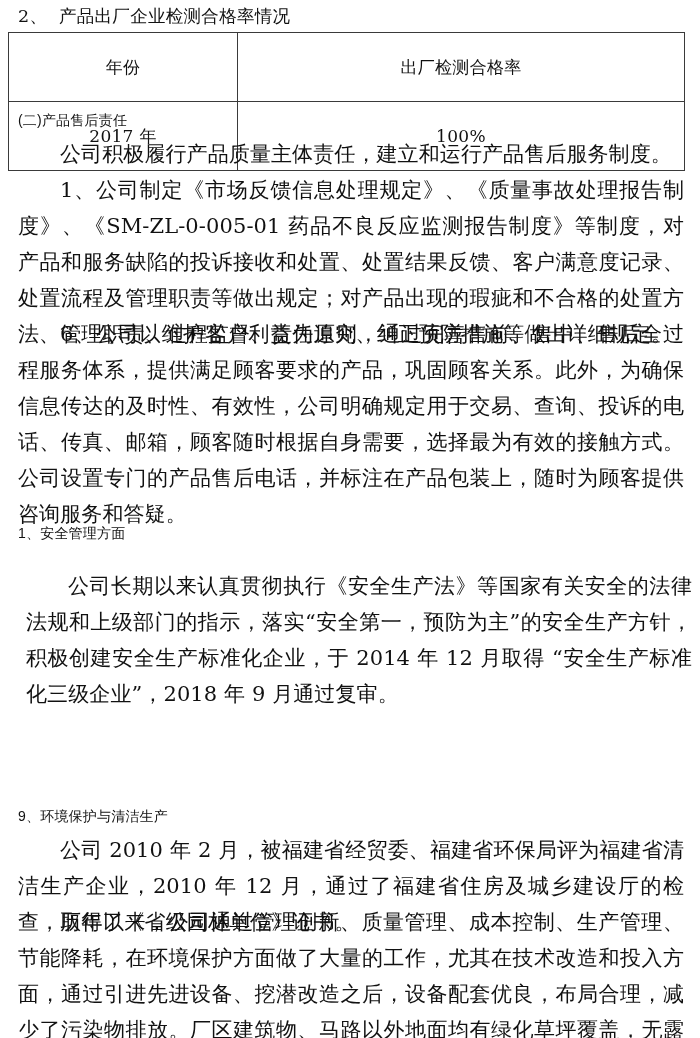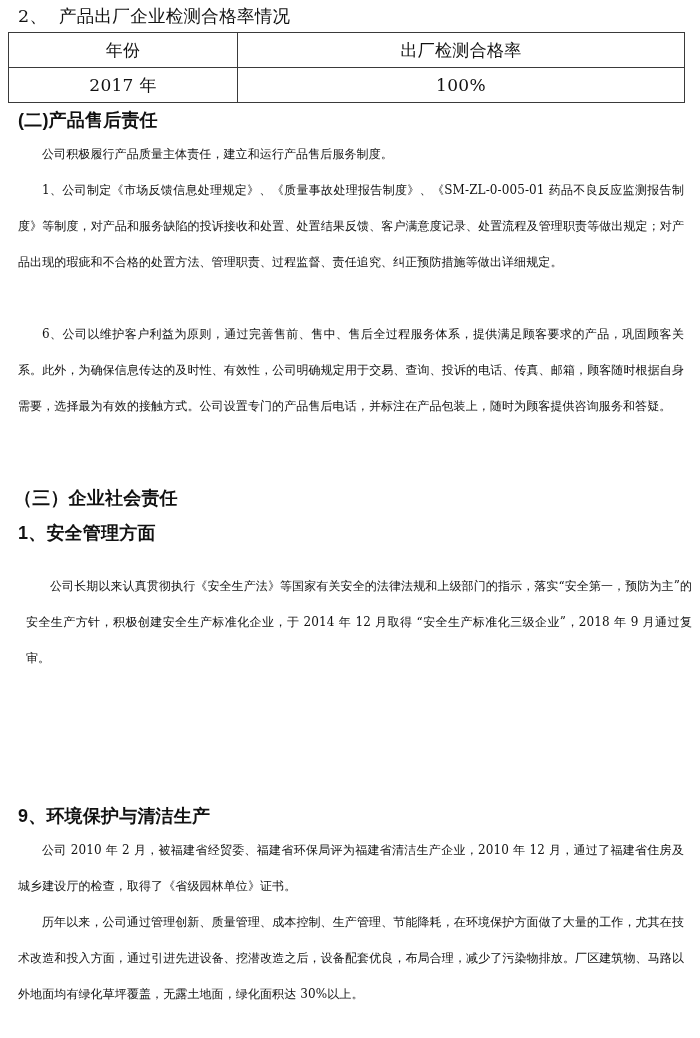--- a/index.html
+++ b/index.html
@@ -37,31 +37,31 @@
     font-size: 17.5px;
     line-height: 24px;
     font-weight: normal;
     letter-spacing: 0.3px;
     white-space: pre;
   }
 
   
   .heading-bold {
     font-family: "Liberation Sans", "DejaVu Sans", sans-serif;
-    font-size: 18px;
+    font-size: 14px;
     line-height: 24px;
-    font-weight: bold;
+    font-weight: normal;
     letter-spacing: 0.2px;
     white-space: pre;
   }
 
   
   .para {
     font-family: "DejaVu Serif", "Liberation Serif", serif;
-    font-size: 12px;
+    font-size: 21px;
     line-height: 36px;
     text-align: justify;
     text-justify: inter-ideograph;
     letter-spacing: 0.1px;
     text-indent: 2em;
     word-break: break-all;
     hyphens: none;
   }
 
   
@@ -75,21 +75,21 @@
     font-family: "DejaVu Serif", "Liberation Serif", serif;
   }
   .data-table col.c1 { width: 229px; }
   .data-table col.c2 { width: 447px; }
   .data-table td, .data-table th {
     border: 1.2px solid #3a3a3a;
     text-align: center;
     vertical-align: middle;
     font-weight: normal;
     font-size: 17px;
-    padding: 0;
+    padding: 17px;
     height: 34px;
     line-height: 34px;
     letter-spacing: 0.3px;
     white-space: pre;
   }
 </style>
 </head>
 <body>
 
 <div class="page">
@@ -116,21 +116,20 @@
   </table>
 
   <div class="block heading-bold" style="top:108px;">(二)产品售后责任</div>
 
   <div class="block para" style="top:136px;">公司积极履行产品质量主体责任，建立和运行产品售后服务制度。</div>
 
   <div class="block para" style="top:172px;">1、公司制定《市场反馈信息处理规定》、《质量事故处理报告制度》、《SM-ZL-0-005-01 药品不良反应监测报告制度》等制度，对产品和服务缺陷的投诉接收和处置、处置结果反馈、客户满意度记录、处置流程及管理职责等做出规定；对产品出现的瑕疵和不合格的处置方法、管理职责、过程监督、责任追究、纠正预防措施等做出详细规定。</div>
 
   <div class="block para" style="top:316px;">6、公司以维护客户利益为原则，通过完善售前、售中、售后全过程服务体系，提供满足顾客要求的产品，巩固顾客关系。此外，为确保信息传达的及时性、有效性，公司明确规定用于交易、查询、投诉的电话、传真、邮箱，顾客随时根据自身需要，选择最为有效的接触方式。公司设置专门的产品售后电话，并标注在产品包装上，随时为顾客提供咨询服务和答疑。</div>
 
-  <div class="block heading-bold" style="top:486px; left:14px;">（三）企业社会责任</div>
 
   <div class="block heading-bold" style="top:521px;">1、安全管理方面</div>
 
   <div class="block para" style="top:568px;margin-left:8px;">公司长期以来认真贯彻执行《安全生产法》等国家有关安全的法律法规和上级部门的指示，落实“安全第一，预防为主”的安全生产方针，积极创建安全生产标准化企业，于 2014 年 12 月取得 “安全生产标准化三级企业”，2018 年 9 月通过复审。</div>
 
 
   <div class="block heading-bold" style="top:804px;">9、环境保护与清洁生产</div>
 
   <div class="block para" style="top:832px;">公司 2010 年 2 月，被福建省经贸委、福建省环保局评为福建省清洁生产企业，2010 年 12 月，通过了福建省住房及城乡建设厅的检查，取得了《省级园林单位》证书。</div>
 

